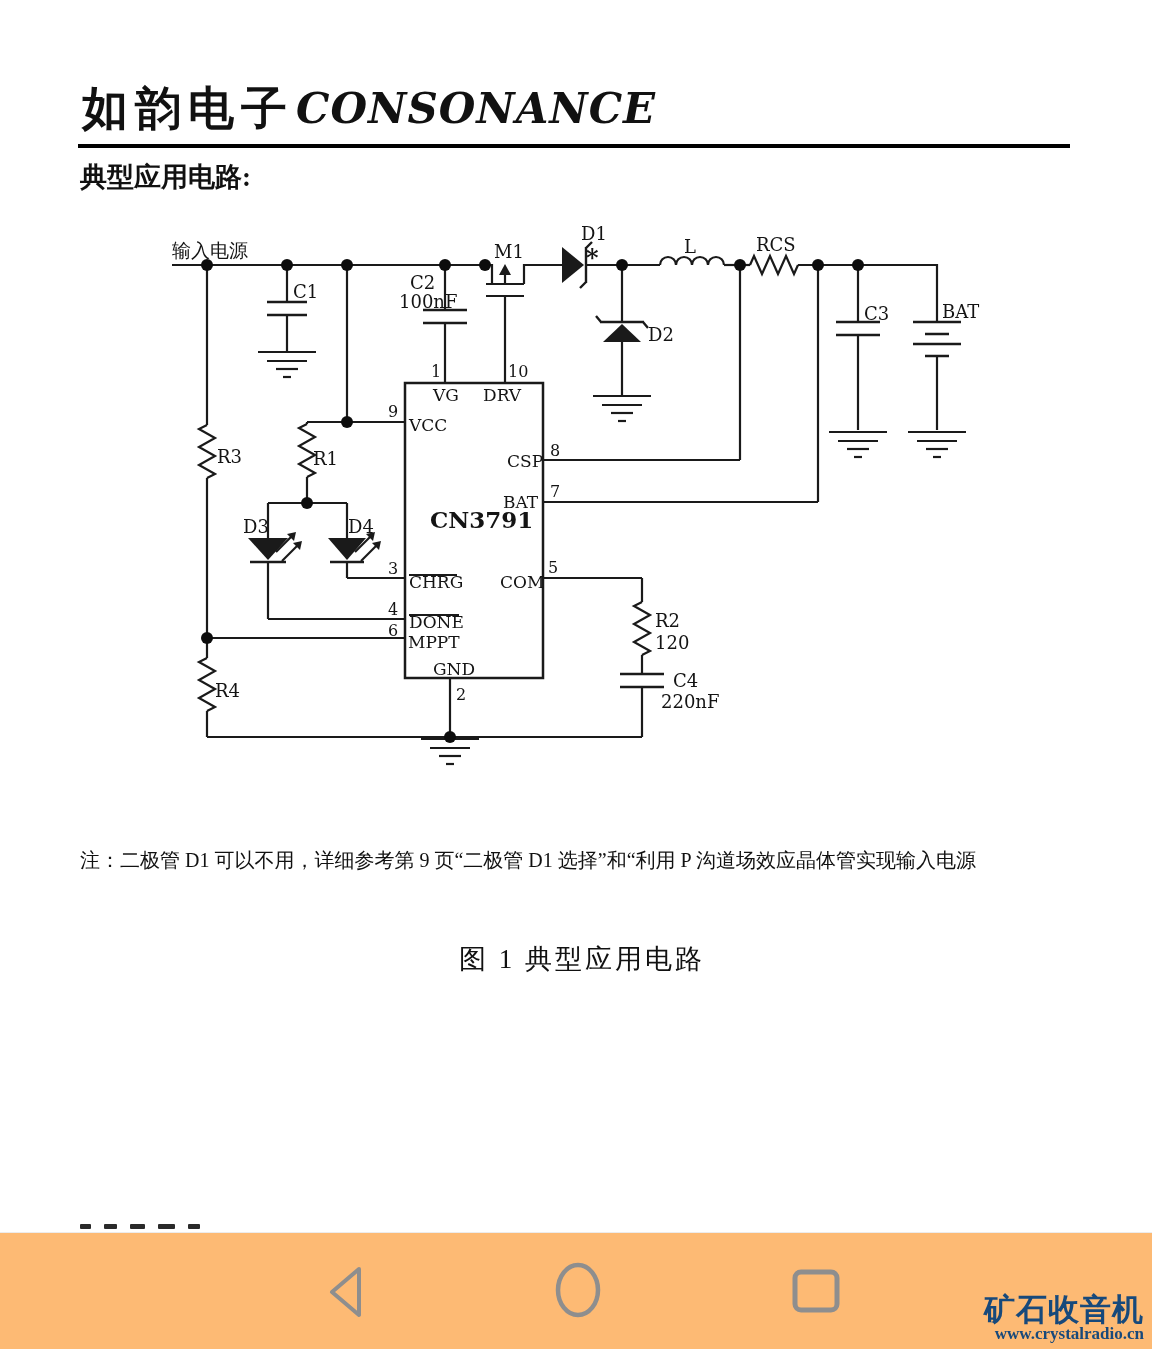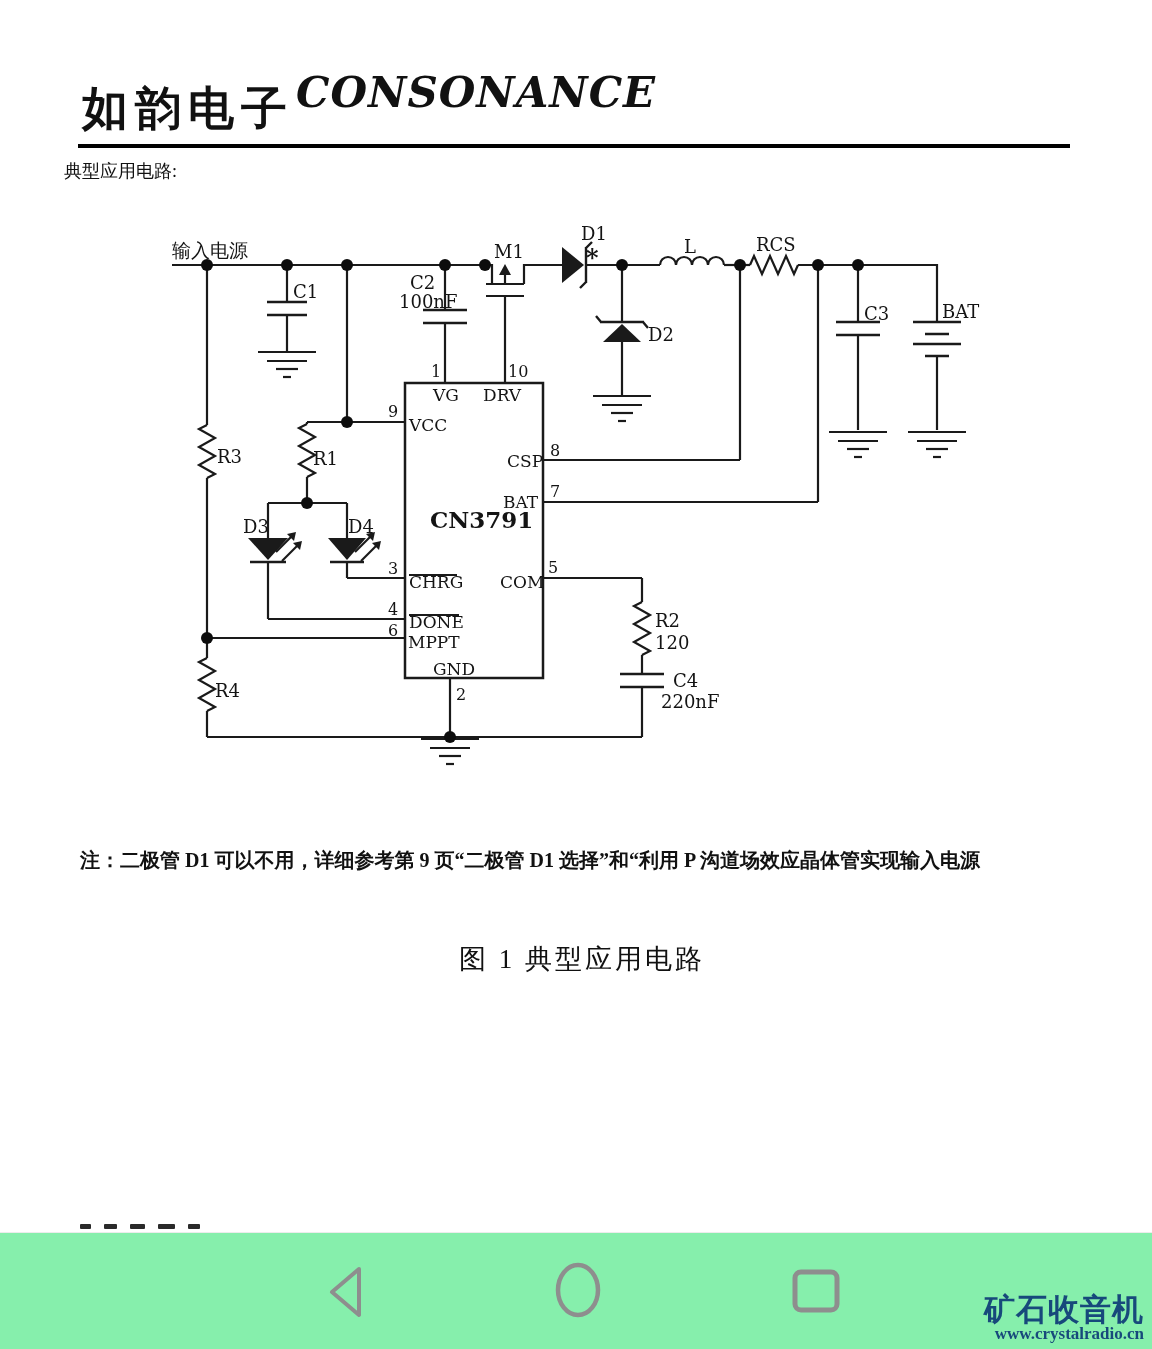--- a/index.html
+++ b/index.html
@@ -2,41 +2,41 @@
 <html><head>
 <meta charset="utf-8">
 <style>
   html,body{margin:0;padding:0;background:#ffffff;}
   #page{position:relative;width:1152px;height:1349px;background:#fff;overflow:hidden;
         font-family:"Liberation Serif","DejaVu Serif",serif;color:#111;}
   .abs{position:absolute;}
   
   #brand-cn{left:82px;top:78px;font-size:46px;font-weight:bold;letter-spacing:7px;
             font-family:"DejaVu Serif",serif;}
-  #brand-en{left:296px;top:68px;font-size:42px;font-weight:bold;font-style:italic;
+  #brand-en{left:296px;top:84px;font-size:42px;font-weight:bold;font-style:italic;
             letter-spacing:1px;font-family:"DejaVu Serif",serif;}
   #header-rule{left:78px;top:144px;width:992px;height:4px;background:#000;}
-  #section-title{left:64px;top:159px;font-size:18px;font-weight:normal;}
+  #section-title{left:80px;top:159px;font-size:27px;font-weight:bold;}
   
   #circuit{left:0;top:0;width:1152px;height:810px;}
   #circuit text{font-family:"DejaVu Serif","Liberation Serif",serif;fill:#141414;}
   .clab{font-size:18px;}
   .pnum{font-size:16px;}
   .pname{font-size:17px;}
   .icname{font-size:23px;font-weight:bold;}
   
-  .note-line{left:80px;width:1000px;font-size:20px;line-height:36px;font-weight:bold;}
+  .note-line{left:80px;width:1000px;font-size:20px;line-height:36px;}
   #note-1{top:842px;}
   #note-2{top:878px;}
   #figure-caption{left:0;top:941px;width:1152px;text-align:center;font-size:27px;letter-spacing:3px;padding-left:6px;}
   
   #clipped-heading{left:80px;top:1224px;height:8px;display:flex;gap:13px;align-items:flex-start;}
   #clipped-heading span{display:inline-block;height:5px;background:#2a2a2a;border-radius:1px;}
   
-  #navbar{left:0;top:1232px;width:1152px;height:117px;background:#86efac;border-top:1px solid #ececec;box-sizing:border-box;}
+  #navbar{left:0;top:1232px;width:1152px;height:117px;background:#fdba74;border-top:1px solid #ececec;box-sizing:border-box;}
   .navicon{position:absolute;top:0;}
   #watermark{position:absolute;right:8px;bottom:6px;text-align:right;line-height:1.05;
              font-family:"DejaVu Sans","Liberation Sans",sans-serif;}
   #watermark-title{font-size:31px;font-weight:bold;color:#17497b;letter-spacing:1px;}
   #watermark-url{font-size:17px;font-weight:bold;color:#17497b;font-family:Liberation Serif, serif;}
 </style>
 </head>
 <body>
 
 <div id="page">

